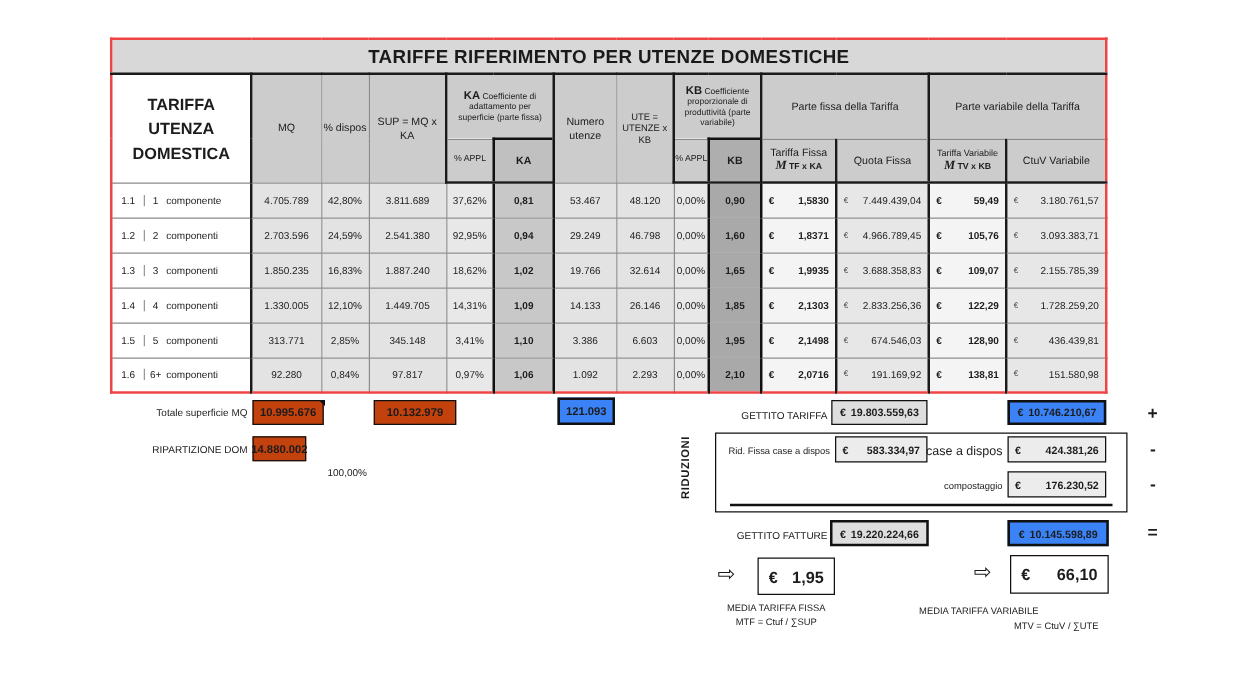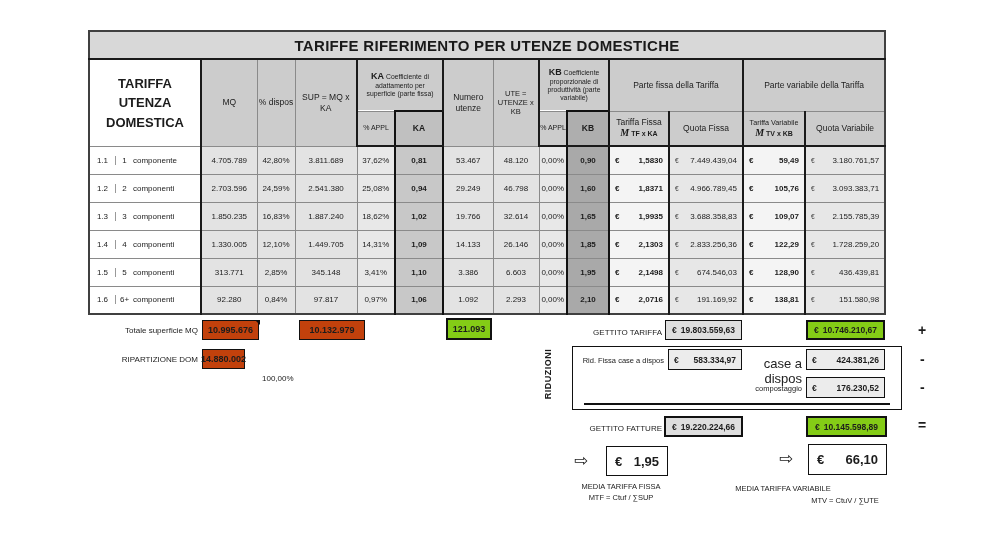--- a/index.html
+++ b/index.html
@@ -3,21 +3,21 @@
 <meta charset="utf-8">
 <style>
   * { margin:0; padding:0; box-sizing:border-box; }
   html,body { background:#fff; }
   body { font-family:"Liberation Sans","DejaVu Sans",sans-serif; color:#1c1c1c; }
   #page { position:relative; width:988px; height:541px; background:#ffffff; overflow:hidden; }
 
   
   #tariff-table { position:absolute; left:88px; top:30px; border-collapse:collapse; table-layout:fixed; width:796px; }
   #tariff-table td { border:1px solid #8a8a8a; text-align:center; vertical-align:middle; overflow:hidden; }
-  #tariff-table { border:2px solid #404040; }
+  #tariff-table { border:2px solid #ef4444; }
 
   .title-cell { background:#d8d8d8; font-weight:bold; font-size:15px; letter-spacing:.3px; height:28px;
                 border-bottom:2px solid #1a1a1a !important; color:#1a1a1a; }
 
   tr.hrow1 { height:52px; } tr.hrow2 { height:35px; }
   .h { background:#cccccc; font-size:8.5px; line-height:1.25; }
   .h-label { background:#ffffff; font-weight:bold; font-size:13px; line-height:1.5;
              border-right:2px solid #1a1a1a !important; padding:0 8px; }
   .h-group-desc { font-size:6.8px; line-height:1.2; padding:2px 3px; }
   .h-group-desc b { font-size:9px; }
@@ -48,21 +48,21 @@
   td.c-qf, td.c-qv { background:#e7e7e7 !important; font-size:7.5px; }
   .euroflex { display:flex; justify-content:space-between; align-items:center; padding:0 5px; }
   td.c-qf .eur, td.c-qv .eur { font-size:6.5px; color:#444; }
 
   
   .lab { position:absolute; font-size:8px; color:#222; }
   .lab.r { text-align:right; }
   .vbox { position:absolute; border:1.5px solid #111; background:#c2410c; display:flex; align-items:center;
           justify-content:center; font-weight:bold; font-size:9px; gap:4px; }
   .vbox.gray { background:#dedede; }
-  .vbox.dark { background:#84cc16; border-width:2px; }
+  .vbox.dark { background:#3b82f6; border-width:2px; }
   .vbox.spread { justify-content:space-between; padding:0 5px; font-size:8.5px; background:#ececec; }
   .op { position:absolute; font-weight:bold; font-size:14px; }
   #riduzioni-box { position:absolute; left:572px; top:346px; width:330px; height:64px; border:1.5px solid #111; background:transparent; }
   #riduzioni-label { position:absolute; left:517px; top:369px; width:62px; text-align:center;
                      transform:rotate(-90deg); font-weight:bold; font-size:9px; letter-spacing:.5px; }
   #sum-line { position:absolute; left:584px; top:403px; width:306px; height:2px; background:#111; }
   .arrow { position:absolute; font-size:17px; color:#1a1a1a; }
   .media-box { position:absolute; border:1.5px solid #111; background:#fff; display:flex;
                justify-content:space-between; align-items:center; padding:0 8px; font-weight:bold; font-size:13px; }
   .media-lab { position:absolute; width:150px; text-align:center; font-size:7.5px; color:#222; }
@@ -114,21 +114,21 @@
       <td class="h h-kb">KB</td>
       <td class="h h2line bl2 br2">
         <span class="l1">Tariffa Fissa</span>
         <span class="fm"><i>M</i> <span>TF x KA</span></span>
       </td>
       <td class="h">Quota Fissa</td>
       <td class="h h2line h-tvar bl2 br2">
         <span class="l1">Tariffa Variabile</span>
         <span class="fm"><i>M</i> <span>TV x KB</span></span>
       </td>
-      <td class="h">Quota Variabile</td>
+      <td class="h">CtuV Variabile</td>
     </tr>
     </tbody>
       <tbody id="rows-body">
         <tr class="drow">
       <td class="c-label">
         <span class="wrap">
               <span class="rid">1.1</span>
               <span class="rn">1</span>
               <span>componente</span>
             </span>
@@ -171,21 +171,21 @@
       <td class="c-label">
         <span class="wrap">
               <span class="rid">1.2</span>
               <span class="rn">2</span>
               <span>componenti</span>
             </span>
       </td>
       <td>2.703.596</td>
       <td>24,59%</td>
       <td>2.541.380</td>
-      <td class="c-appl">25,08%</td>
+      <td class="c-appl">92,95%</td>
       <td class="c-ka">0,94</td>
       <td>29.249</td>
       <td>46.798</td>
       <td class="c-appl">0,00%</td>
       <td class="c-kb">1,60</td>
       <td class="c-tf">
             <span class="euroflex">
               <span class="eur">€</span>
               <span>1,8371</span>
             </span>
@@ -401,21 +401,21 @@
   <div class="op" style="left:918px; top:322px;">+</div>
 
   <div id="riduzioni-box"></div>
   <div id="riduzioni-label">RIDUZIONI</div>
 
   <div class="lab r" style="left:570px; top:356px; width:94px; font-size:7.5px;">Rid. Fissa case a dispos</div>
   <div class="vbox spread" style="left:668px; top:349px; width:74px; height:21px;">
       <span>€</span>
       <span>583.334,97</span>
     </div>
-  <div class="lab r" style="left:730px; top:356px; width:72px; font-size:13px;">case a dispos</div>
+  <div class="lab r" style="left:730px; top:356px; width:72px; font-size:10px;">case a dispos</div>
   <div class="vbox spread" style="left:806px; top:349px; width:79px; height:21px;">
       <span>€</span>
       <span>424.381,26</span>
     </div>
   <div class="op" style="left:920px; top:351px;">-</div>
 
   <div class="lab r" style="left:730px; top:384px; width:72px; font-size:7.5px;">compostaggio</div>
   <div class="vbox spread" style="left:806px; top:377px; width:79px; height:21px;">
       <span>€</span>
       <span>176.230,52</span>

